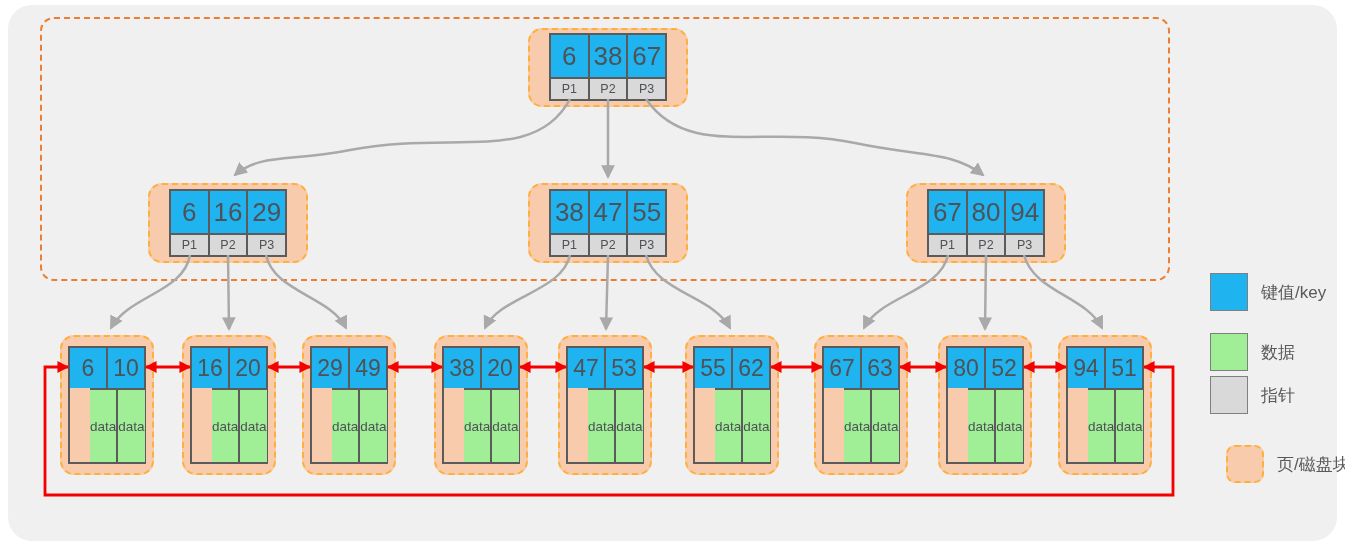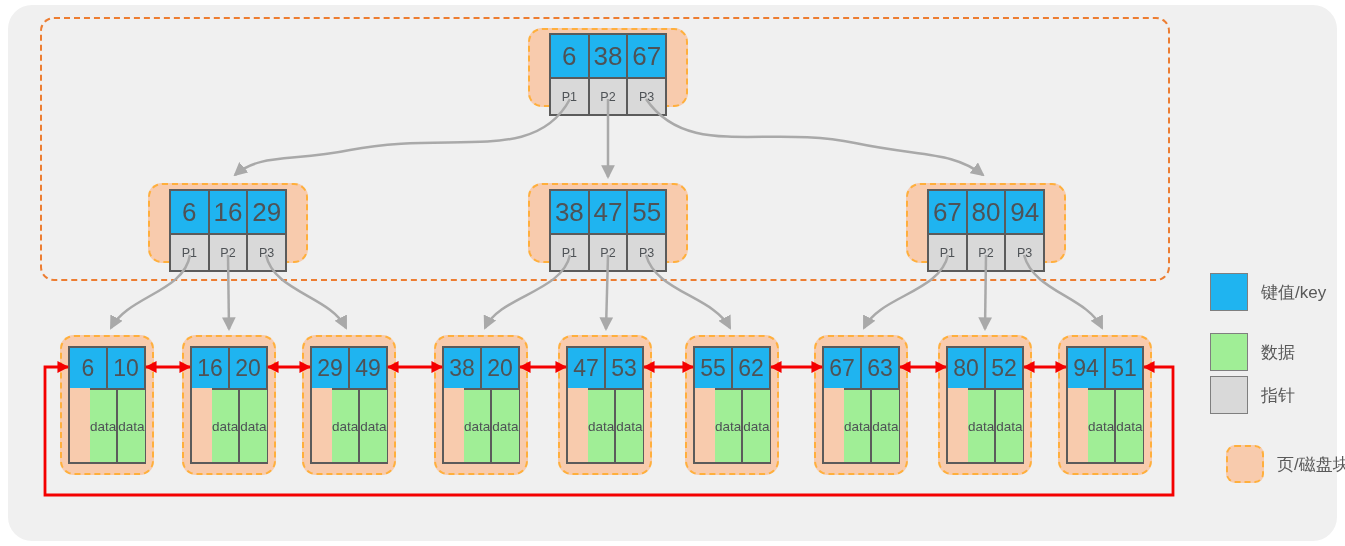--- a/index.html
+++ b/index.html
@@ -9,21 +9,21 @@
   #outerbox{position:absolute;left:40px;top:17px;width:1130px;height:264px;border:2px dashed #ED7D31;border-radius:14px;box-sizing:border-box;}
   .page{position:absolute;background:#F8CBAD;border:2px dashed #FFAF3C;border-radius:14px;box-sizing:border-box;}
   .page.node{width:160px;height:80px;}
   .page.leaf{top:335px;width:94px;height:140px;}
   .row{display:flex;}
   .cell{flex:1;display:flex;align-items:center;justify-content:center;color:#4E5256;}
   .cell + .cell{border-left:2px solid #5B5B5B;}
   .ntable{position:absolute;left:19px;top:4px;width:118px;border:2px solid #5B5B5B;box-sizing:border-box;}
   .nkeys .cell{height:42px;background:#1FB4F0;font-size:26px;}
   .nptrs{border-top:2px solid #5B5B5B;}
-  .nptrs .cell{height:35px;background:#D9D9D9;font-size:12.5px;}
+  .nptrs .cell{height:20px;background:#D9D9D9;font-size:12.5px;}
   .ltable{position:absolute;left:6px;top:9px;width:78px;border:2px solid #5B5B5B;box-sizing:border-box;}
   .lkeys .cell{height:40px;background:#1FB4F0;font-size:23px;}
   .ldata{border-top:2px solid #5B5B5B;margin-left:20px;}
   .ldata .cell{height:72px;background:#A0EE96;font-size:13.5px;}
   #links{position:absolute;left:0;top:0;width:1345px;height:546px;pointer-events:none;}
   .legend-item{position:absolute;left:1210px;display:flex;align-items:center;gap:13px;}
   .sw{width:38px;height:38px;box-sizing:border-box;flex:none;}
   .sw-key{background:#1FB4F0;border:1.5px solid #7F7F7F;}
   .sw-data{background:#A0EE96;border:1.5px solid #7F7F7F;}
   .sw-ptr{background:#D9D9D9;border:1.5px solid #7F7F7F;}

